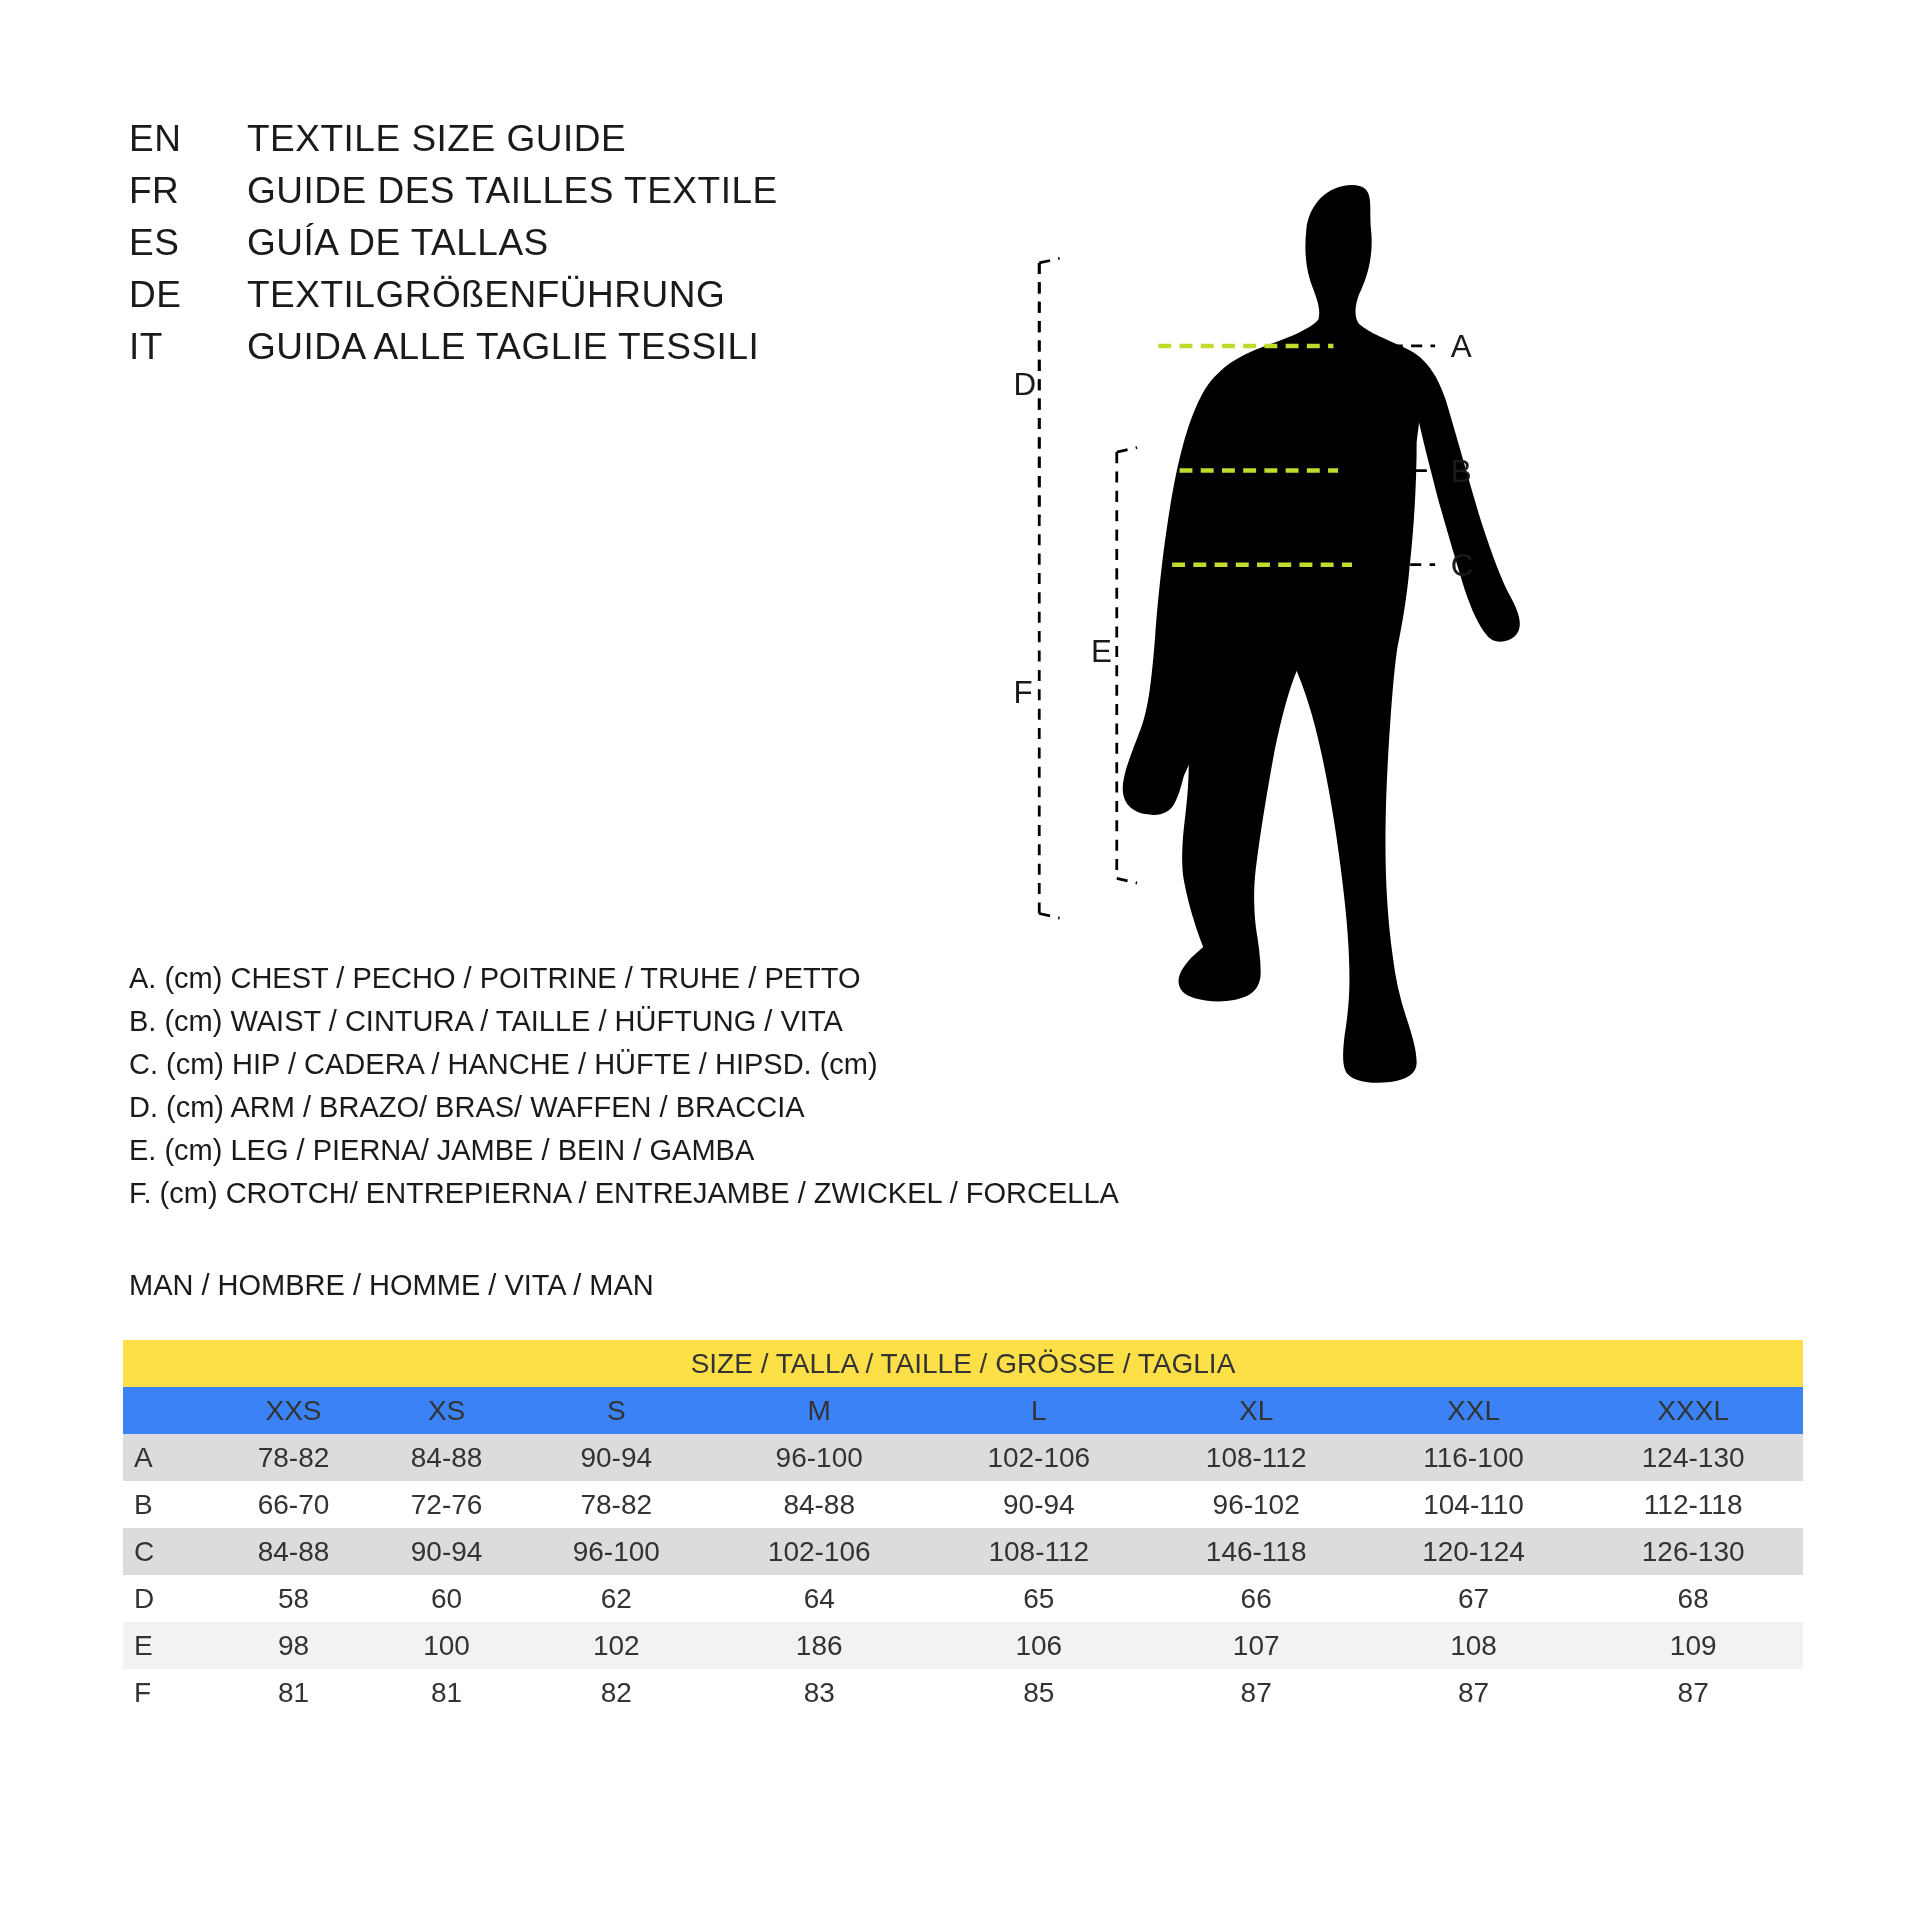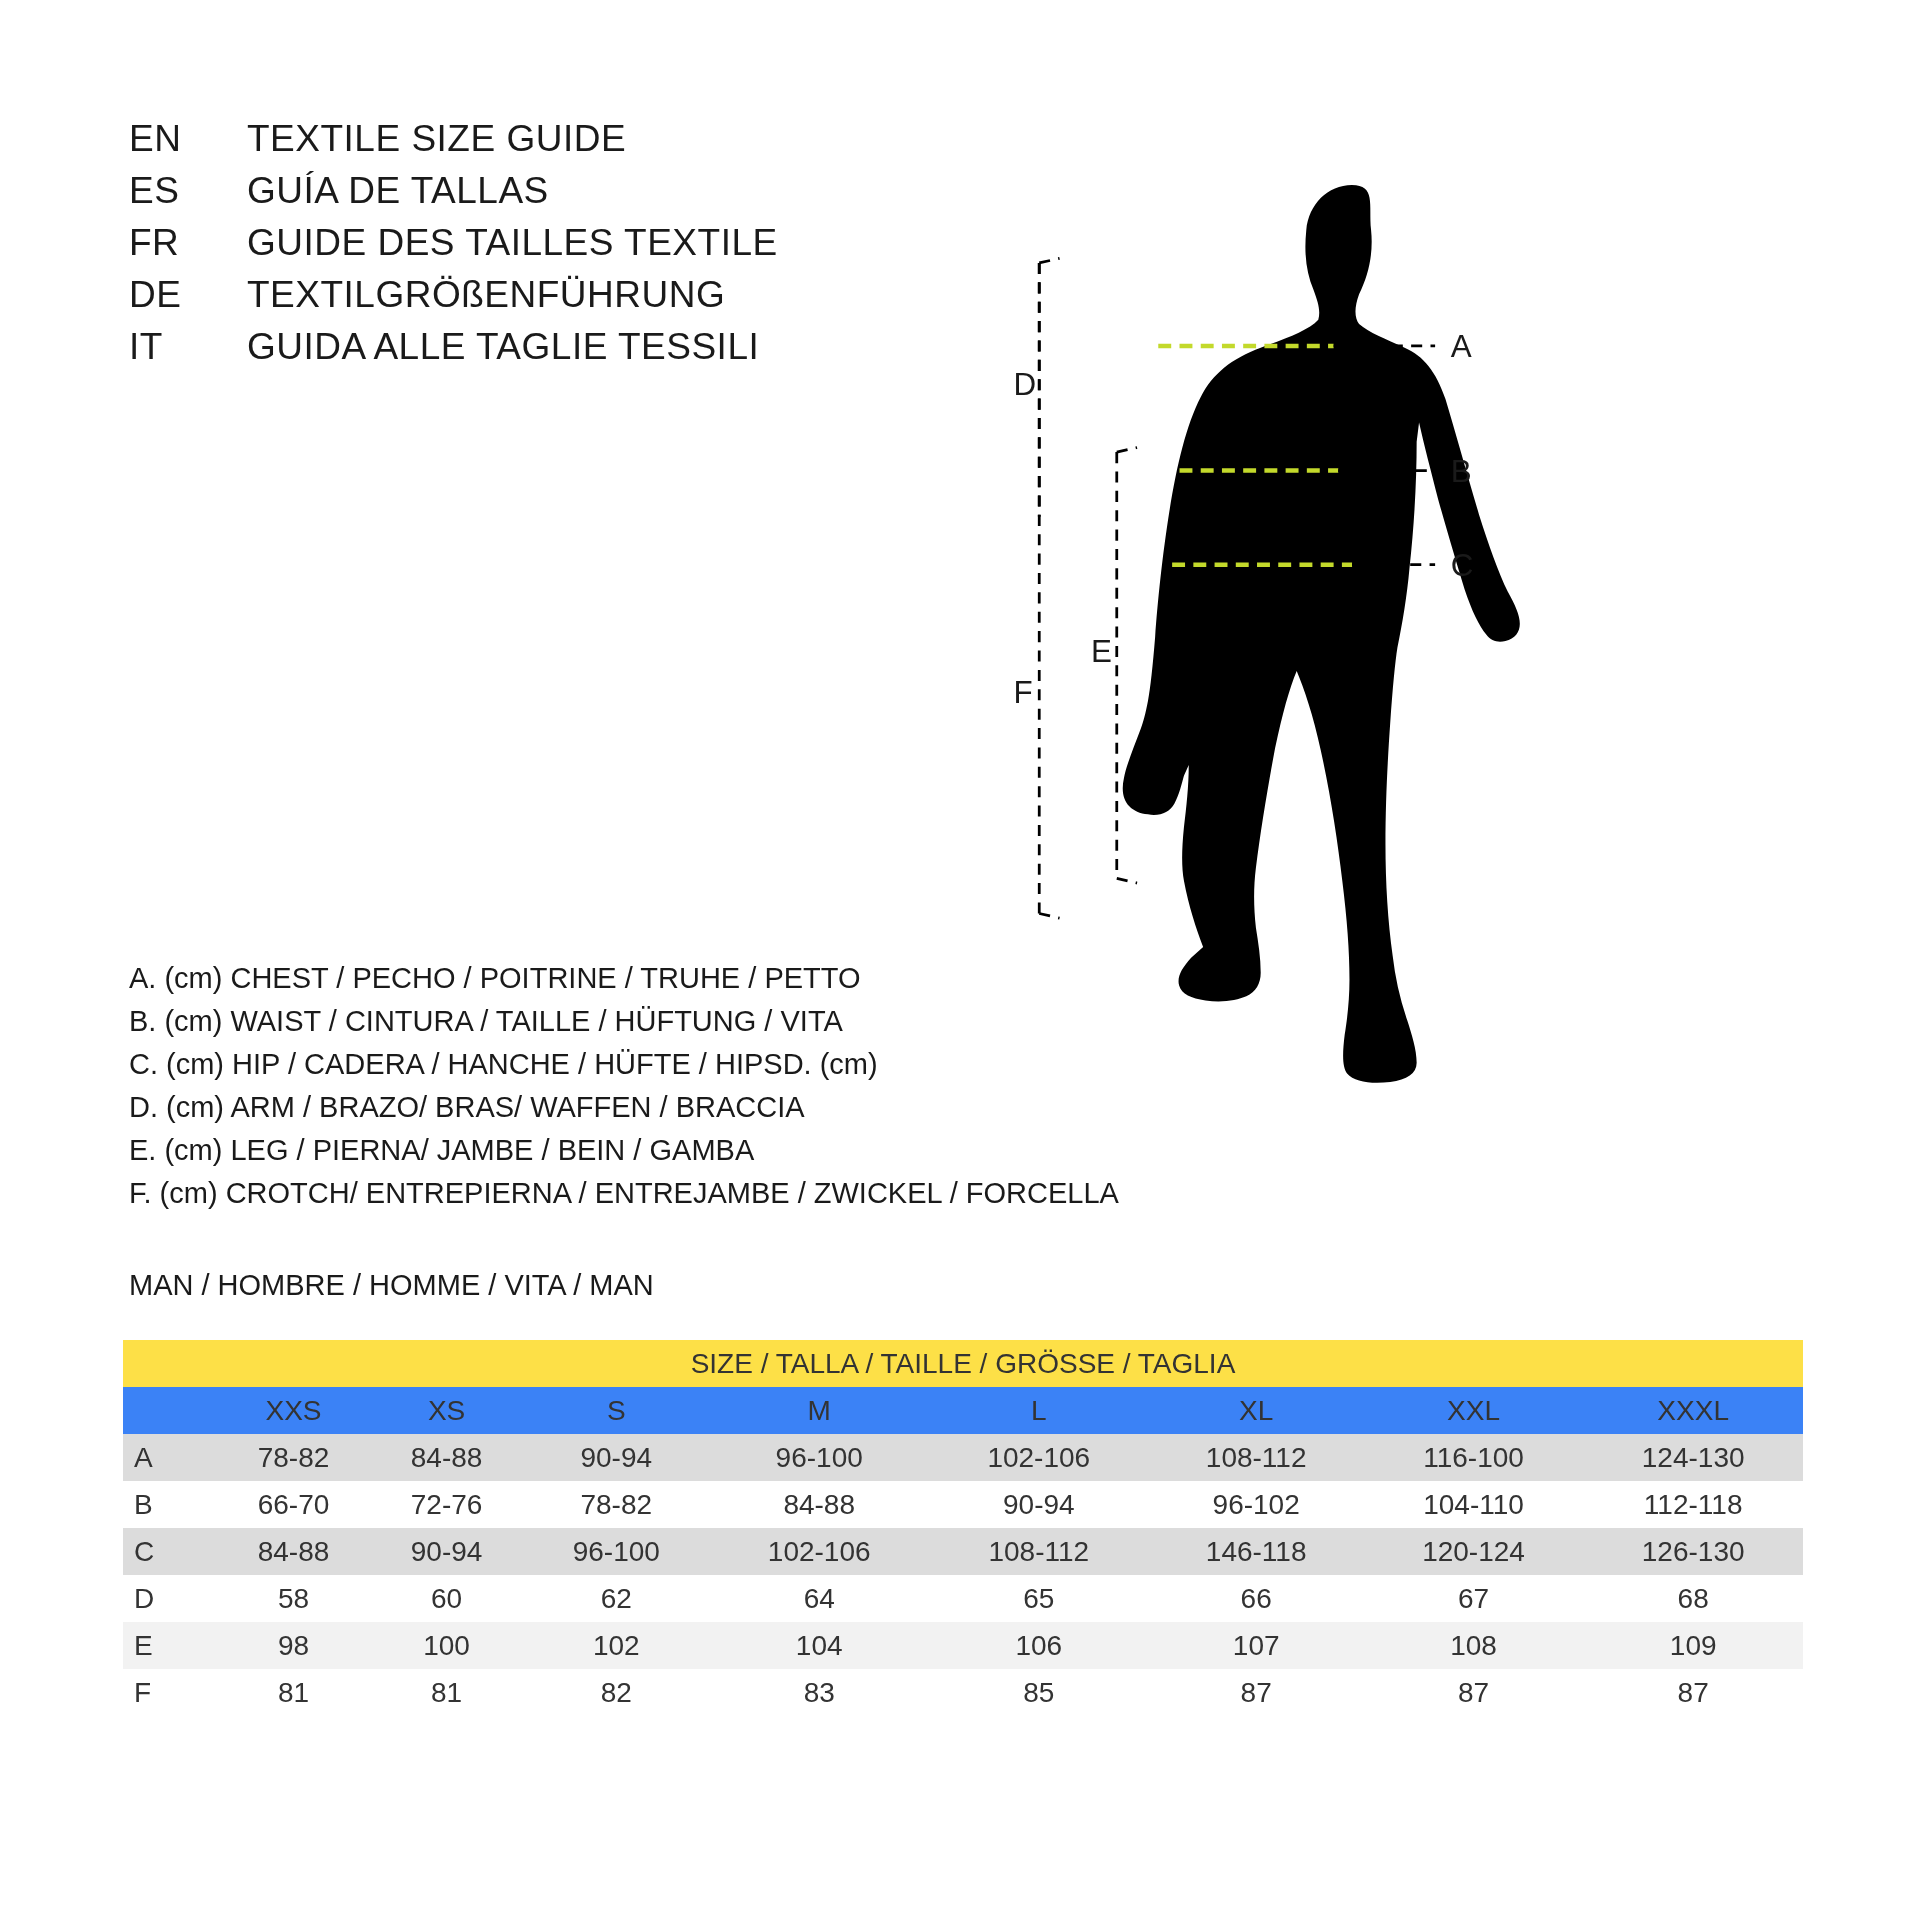--- a/index.html
+++ b/index.html
@@ -104,26 +104,26 @@
 </style>
 </head>
 <body>
 
 <div id="title-block">
   <div class="title-row">
     <div class="title-lang">EN</div>
     <div class="title-text">TEXTILE SIZE GUIDE</div>
   </div>
   <div class="title-row">
+    <div class="title-lang">FR</div>
+    <div class="title-text">GUIDE DES TAILLES TEXTILE</div>
+  </div>
+  <div class="title-row">
     <div class="title-lang">ES</div>
     <div class="title-text">GUÍA DE TALLAS</div>
-  </div>
-  <div class="title-row">
-    <div class="title-lang">FR</div>
-    <div class="title-text">GUIDE DES TAILLES TEXTILE</div>
   </div>
   <div class="title-row">
     <div class="title-lang">DE</div>
     <div class="title-text">TEXTILGRÖßENFÜHRUNG</div>
   </div>
   <div class="title-row">
     <div class="title-lang">IT</div>
     <div class="title-text">GUIDA ALLE TAGLIE TESSILI</div>
   </div>
 </div>
@@ -299,21 +299,21 @@
       <td>66</td>
       <td>67</td>
       <td>68</td>
     </tr>
 
     <tr class="zebra-light">
       <td class="rowlabel">E</td>
       <td>98</td>
       <td>100</td>
       <td>102</td>
-      <td>104</td>
+      <td>186</td>
       <td>106</td>
       <td>107</td>
       <td>108</td>
       <td>109</td>
     </tr>
 
     <tr class="zebra-white">
       <td class="rowlabel">F</td>
       <td>81</td>
       <td>81</td>

